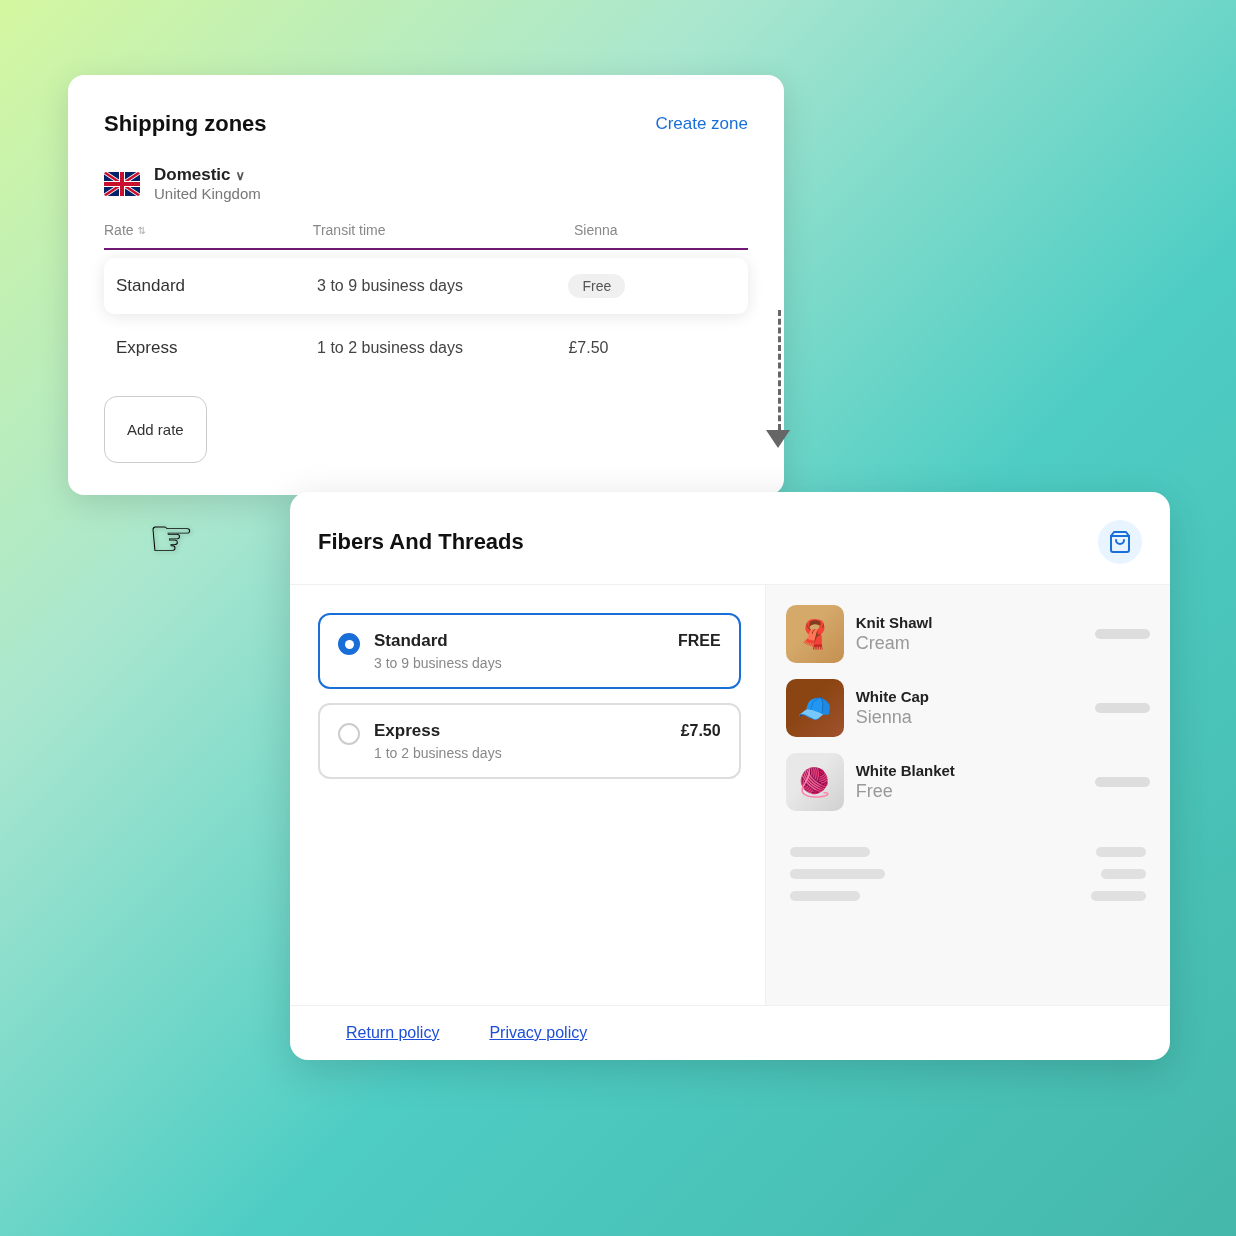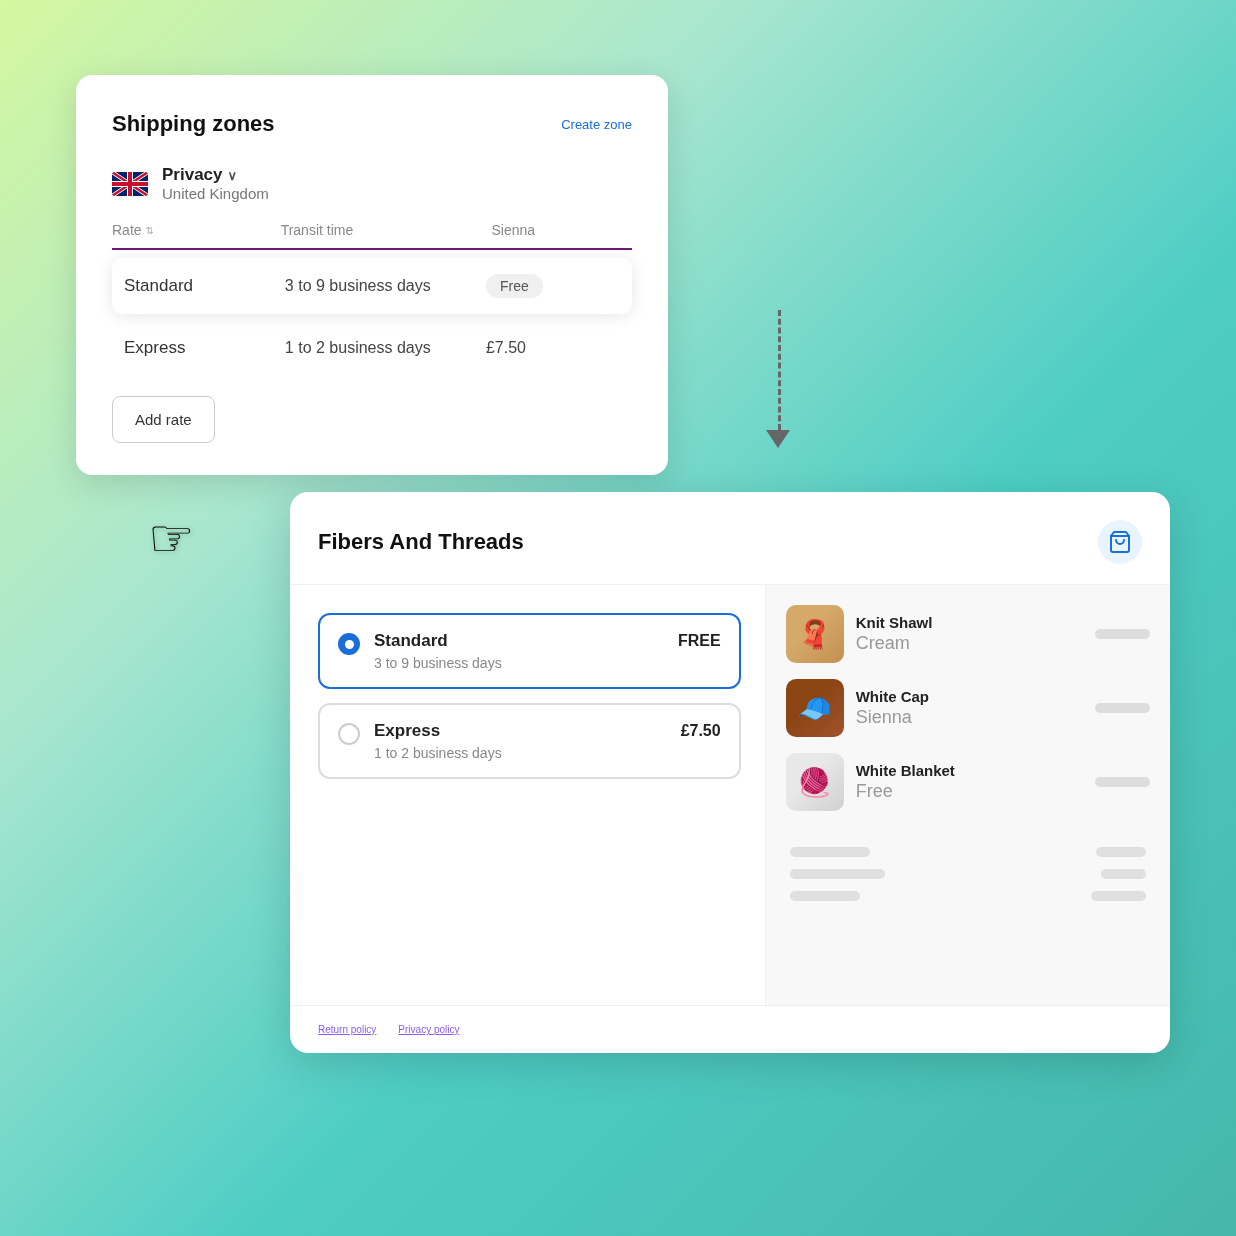--- a/index.html
+++ b/index.html
@@ -10,22 +10,22 @@
       overflow: hidden;
       font-family: -apple-system, BlinkMacSystemFont, 'Segoe UI', sans-serif;
       background: linear-gradient(135deg, #d4f7a0 0%, #a8e6cf 30%, #4ecdc4 60%, #45b7aa 100%);
       position: relative;
     }
 
     
     .shipping-zones-card {
       position: absolute;
       top: 75px;
-      left: 76px;
-      width: 592px;
+      left: 68px;
+      width: 716px;
       background: #fff;
       border-radius: 16px;
       box-shadow: 0 8px 32px rgba(0,0,0,0.13);
       padding: 36px 36px 32px 36px;
       z-index: 2;
     }
 
     .card-header {
       display: flex;
       align-items: center;
@@ -33,21 +33,21 @@
       margin-bottom: 28px;
     }
 
     .card-title {
       font-size: 22px;
       font-weight: 700;
       color: #111;
     }
 
     .create-zone-link {
-      font-size: 13px;
+      font-size: 17px;
       color: #1a6ed8;
       font-weight: 500;
       text-decoration: none;
       cursor: pointer;
     }
 
     .zone-row {
       display: flex;
       align-items: center;
       gap: 14px;
@@ -142,22 +142,22 @@
       display: inline-block;
     }
 
     .add-rate-btn {
       margin-top: 22px;
       border: 1.5px solid #ccc;
       background: #fff;
       color: #333;
       font-size: 15px;
       font-weight: 500;
-      padding: 14px 22px;
-      border-radius: 8px;
+      padding: 24px 22px;
+      border-radius: 13px;
       cursor: pointer;
     }
 
     
     .dashed-arrow {
       position: absolute;
       top: 310px;
       left: 760px;
       z-index: 3;
     }
@@ -372,24 +372,25 @@
 
     
     .storefront-footer {
       padding: 18px 28px;
       border-top: 1px solid #f0f0f0;
       display: flex;
       gap: 22px;
     }
 
     .footer-link {
-      font-size: 10px;
-      color: #8b5cf6;
+      font-size: 16px;
+      color: #1d4ed8;
       text-decoration: underline;
       cursor: pointer;
+      margin-left: 28px;
     }
 
     
     .uk-flag {
       width: 36px;
       height: 24px;
       border-radius: 3px;
       overflow: hidden;
       flex-shrink: 0;
     }
@@ -443,21 +444,21 @@
       <svg width="36" height="24" viewBox="0 0 36 24" xmlns="http://www.w3.org/2000/svg">
         <rect width="36" height="24" fill="#012169"></rect>
         <path d="M0,0 L36,24 M36,0 L0,24" stroke="#fff" stroke-width="4"></path>
         <path d="M0,0 L36,24 M36,0 L0,24" stroke="#C8102E" stroke-width="2.4"></path>
         <path d="M18,0 V24 M0,12 H36" stroke="#fff" stroke-width="6"></path>
         <path d="M18,0 V24 M0,12 H36" stroke="#C8102E" stroke-width="4"></path>
       </svg>
     </div>
     <div>
       <div class="zone-name">
-        <span>Privacy</span>
+        <span>Domestic</span>
         <span class="chevron-down">∨</span>
       </div>
       <div class="zone-country">United Kingdom</div>
     </div>
   </div>
 
   <div class="rates-table">
     <div class="rates-header">
       <div class="rates-header-col">
         <span>Rate</span>

